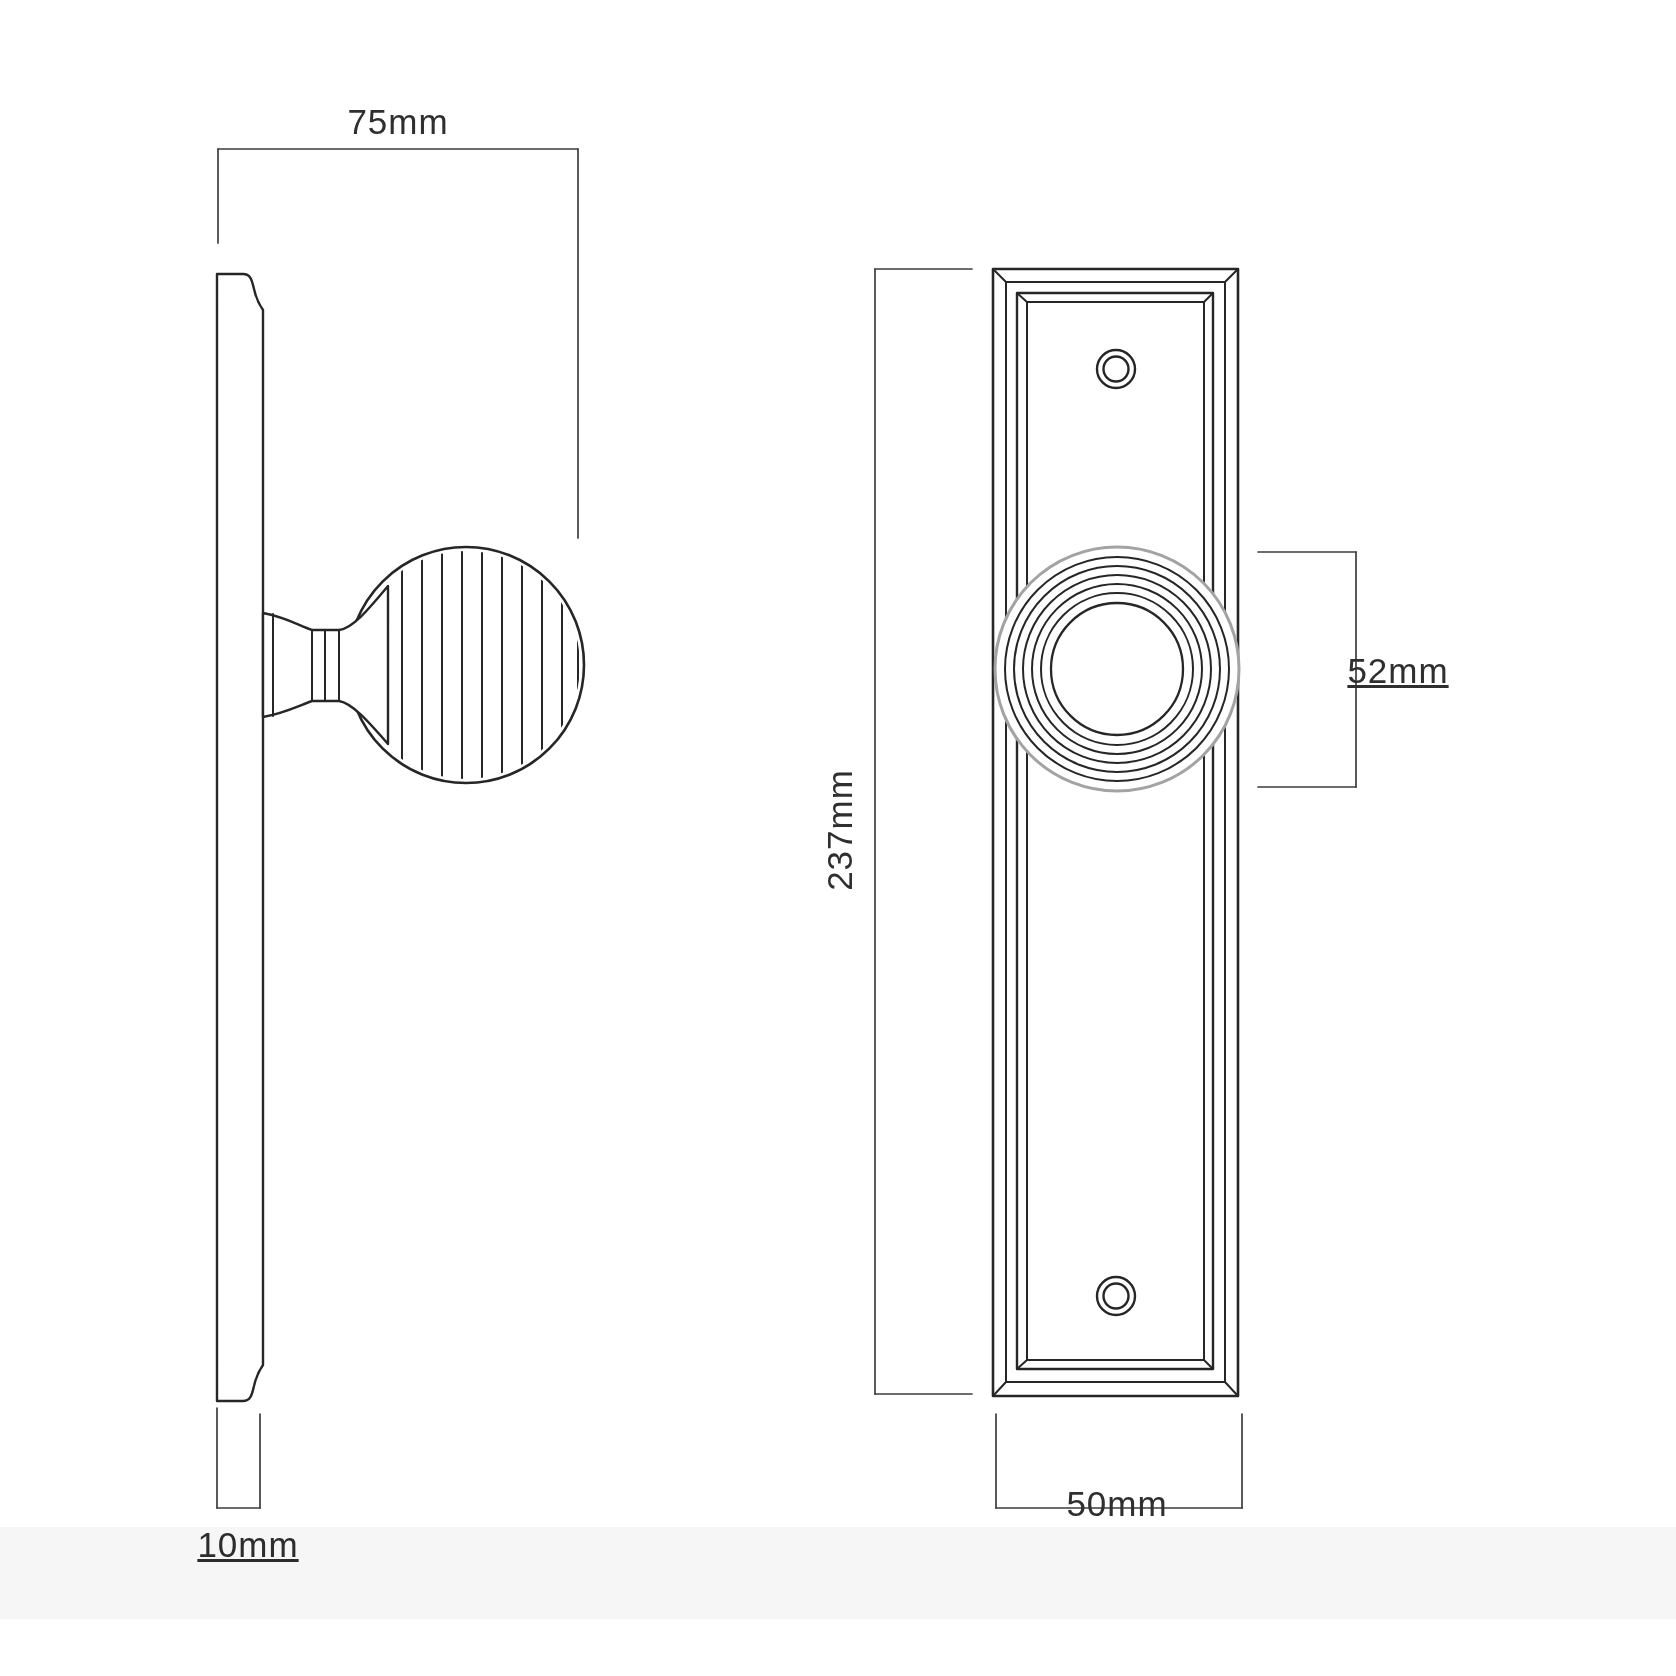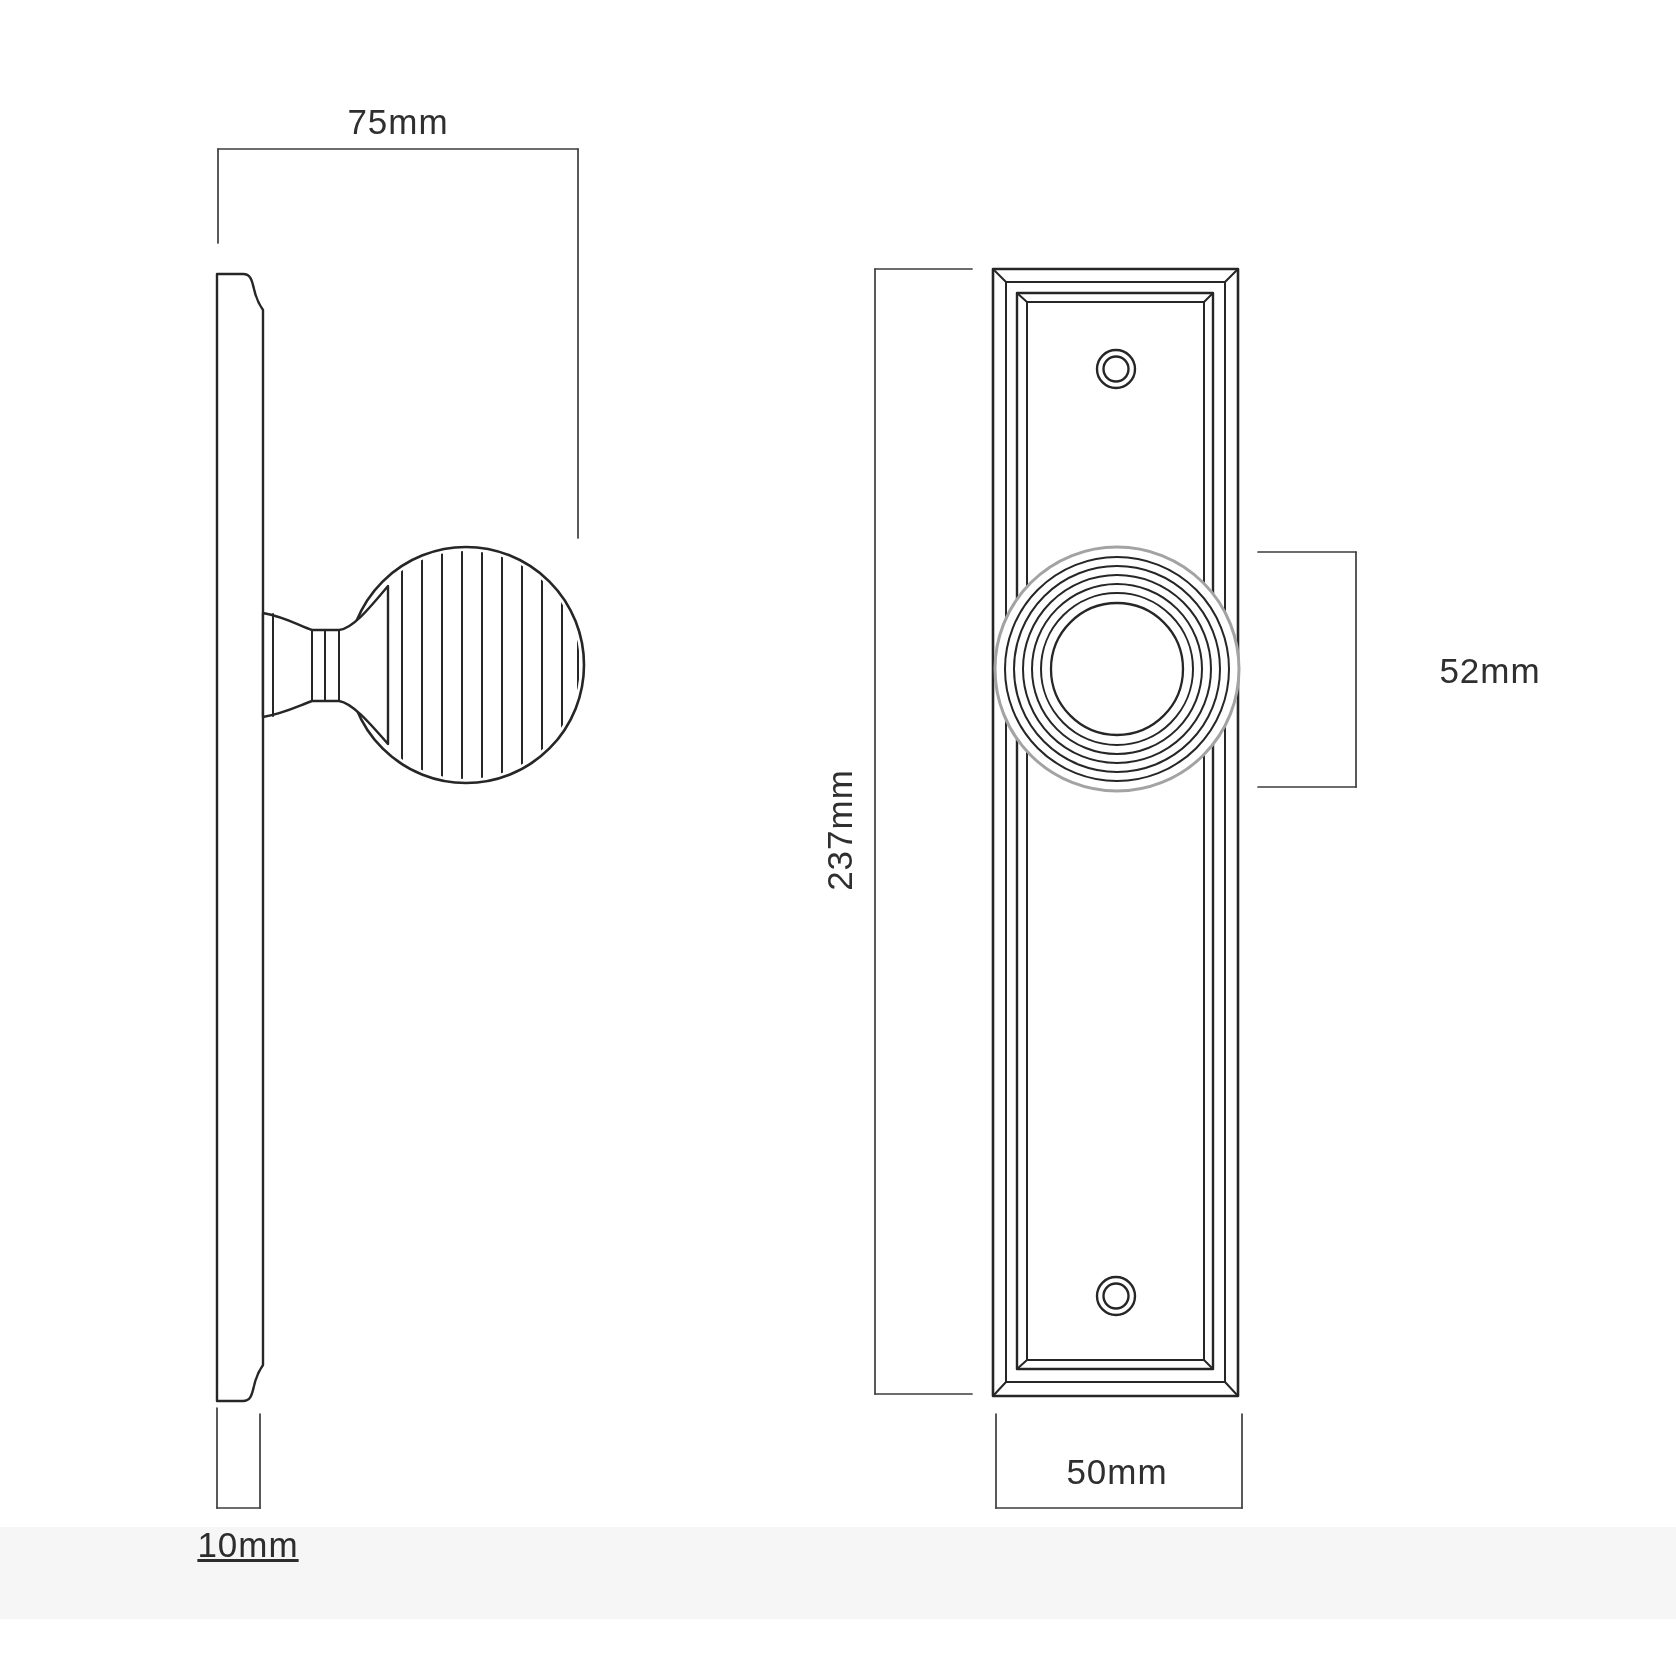--- a/index.html
+++ b/index.html
@@ -160,18 +160,18 @@
       </g>
     </g>
   </svg>
 
   <div class="dim-label" style="left:398px; top:122px;">75mm</div>
 
   <div class="dim-label" style="left:248px; top:1545px;text-decoration:underline;">10mm</div>
 
   <div class="dim-label rotated" style="left:840px; top:830px;">237mm</div>
 
-  <div class="dim-label" style="left:1490px; top:671px;">52mm</div>
+  <div class="dim-label" style="left:1398px; top:671px;text-decoration:underline;">52mm</div>
 
-  <div class="dim-label" style="left:1117px; top:1472px;">50mm</div>
+  <div class="dim-label" style="left:1117px; top:1504px;">50mm</div>
 
   <div class="bottom-band"></div>
 </div>
 
 </body></html>

